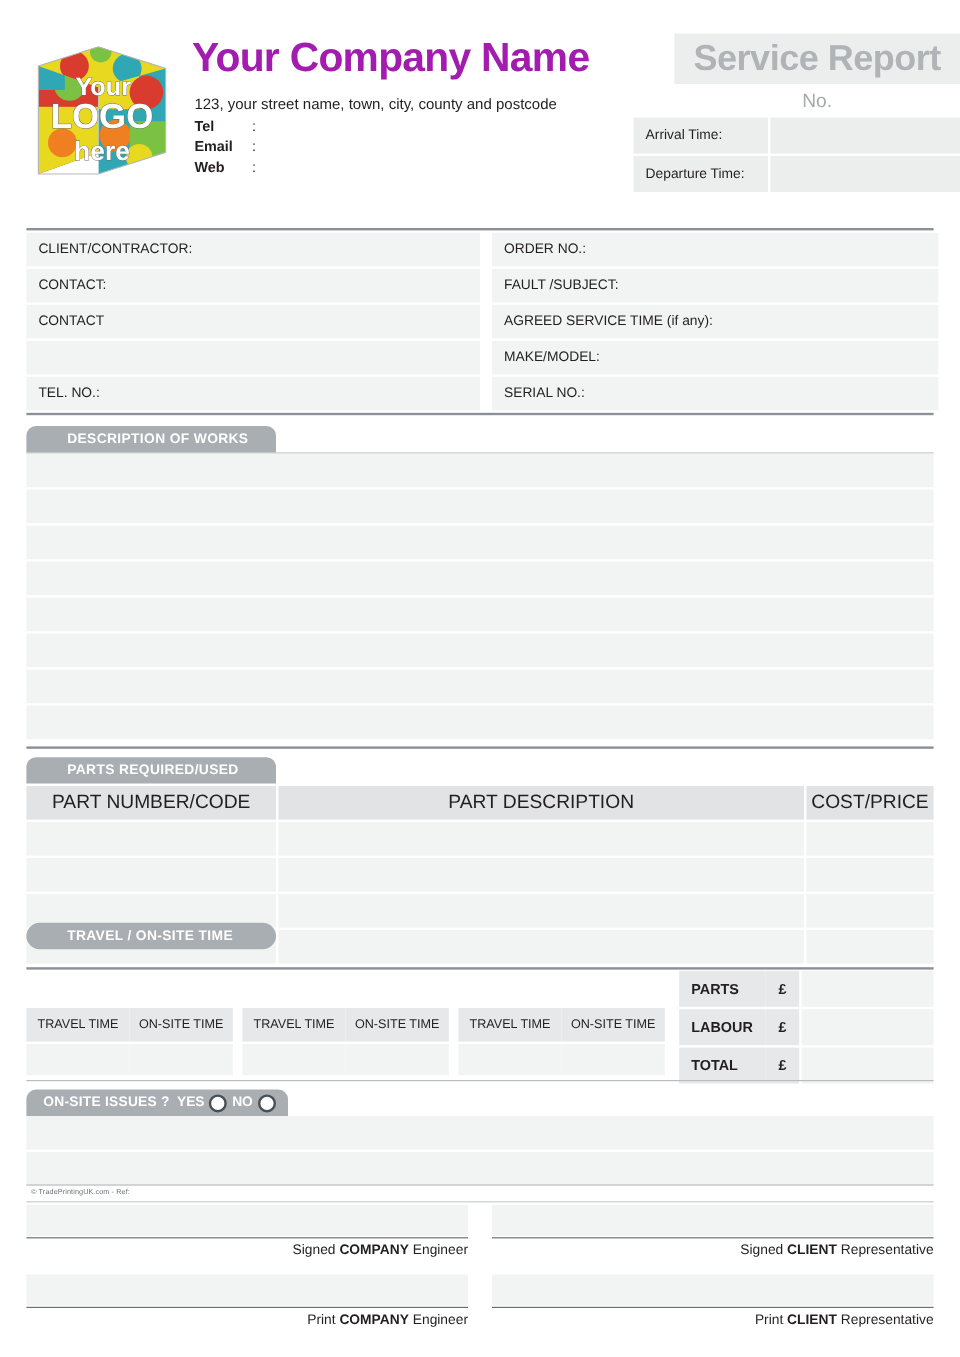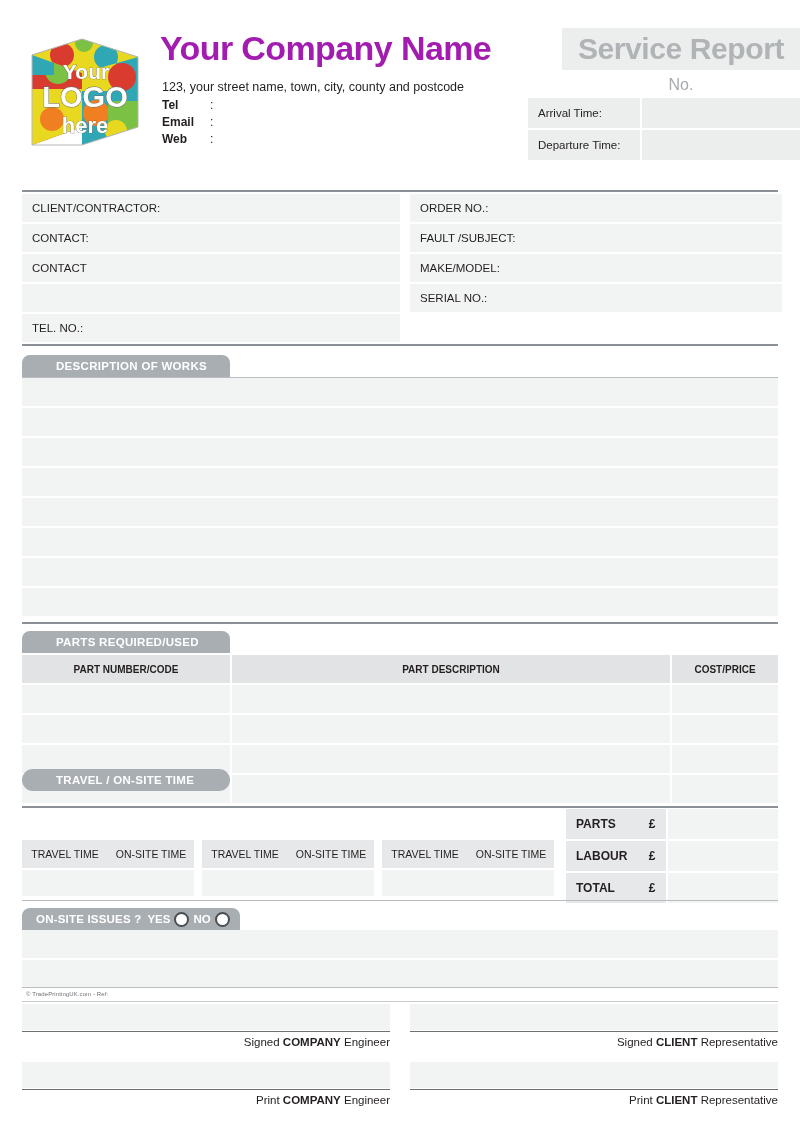--- a/index.html
+++ b/index.html
@@ -76,21 +76,21 @@
   }
 
   
   .desc{position:absolute;left:22px;top:378px;width:756px;}
   .desc-row{height:28px;background:#f2f3f3;margin-bottom:2px;}
 
   
   .parts{position:absolute;left:22px;top:655px;width:756px;}
   .parts-head{display:flex;height:28px;margin-bottom:2px;}
   .parts-head .h{
-    background:#e2e3e4;font-size:10px;font-weight:bold;color:#231f20;
+    background:#e2e3e4;font-size:16px;font-weight:normal;color:#231f20;
     display:flex;align-items:center;justify-content:center;
   }
   .parts-row{display:flex;height:28px;margin-bottom:2px;}
   .parts-row .c{background:#f2f3f3;}
   .pc1{width:208px;}
   .pc2{width:438px;margin-left:2px;}
   .pc3{width:106px;margin-left:2px;}
 
   
   .time{position:absolute;left:22px;top:840px;width:540px;}
@@ -240,20 +240,21 @@
     <div class="col cl-left">
       <div class="cl-cell">CLIENT/CONTRACTOR:</div>
       <div class="cl-cell">CONTACT:</div>
       <div class="cl-cell">CONTACT</div>
       <div class="cl-cell"></div>
       <div class="cl-cell">TEL. NO.:</div>
     </div>
     <div class="col cl-right">
       <div class="cl-cell">ORDER NO.:</div>
       <div class="cl-cell">FAULT /SUBJECT:</div>
+      <div class="cl-cell">AGREED SERVICE TIME (if any):</div>
       <div class="cl-cell">MAKE/MODEL:</div>
       <div class="cl-cell">SERIAL NO.:</div>
     </div>
   </div>
 
   <div class="rule" style="left:22px;top:344px;width:756px;"></div>
 
   <div class="tab" style="left:22px;top:355px;width:208px;">DESCRIPTION OF WORKS</div>
   <div class="rule thin" style="left:22px;top:377px;width:756px;"></div>
 

